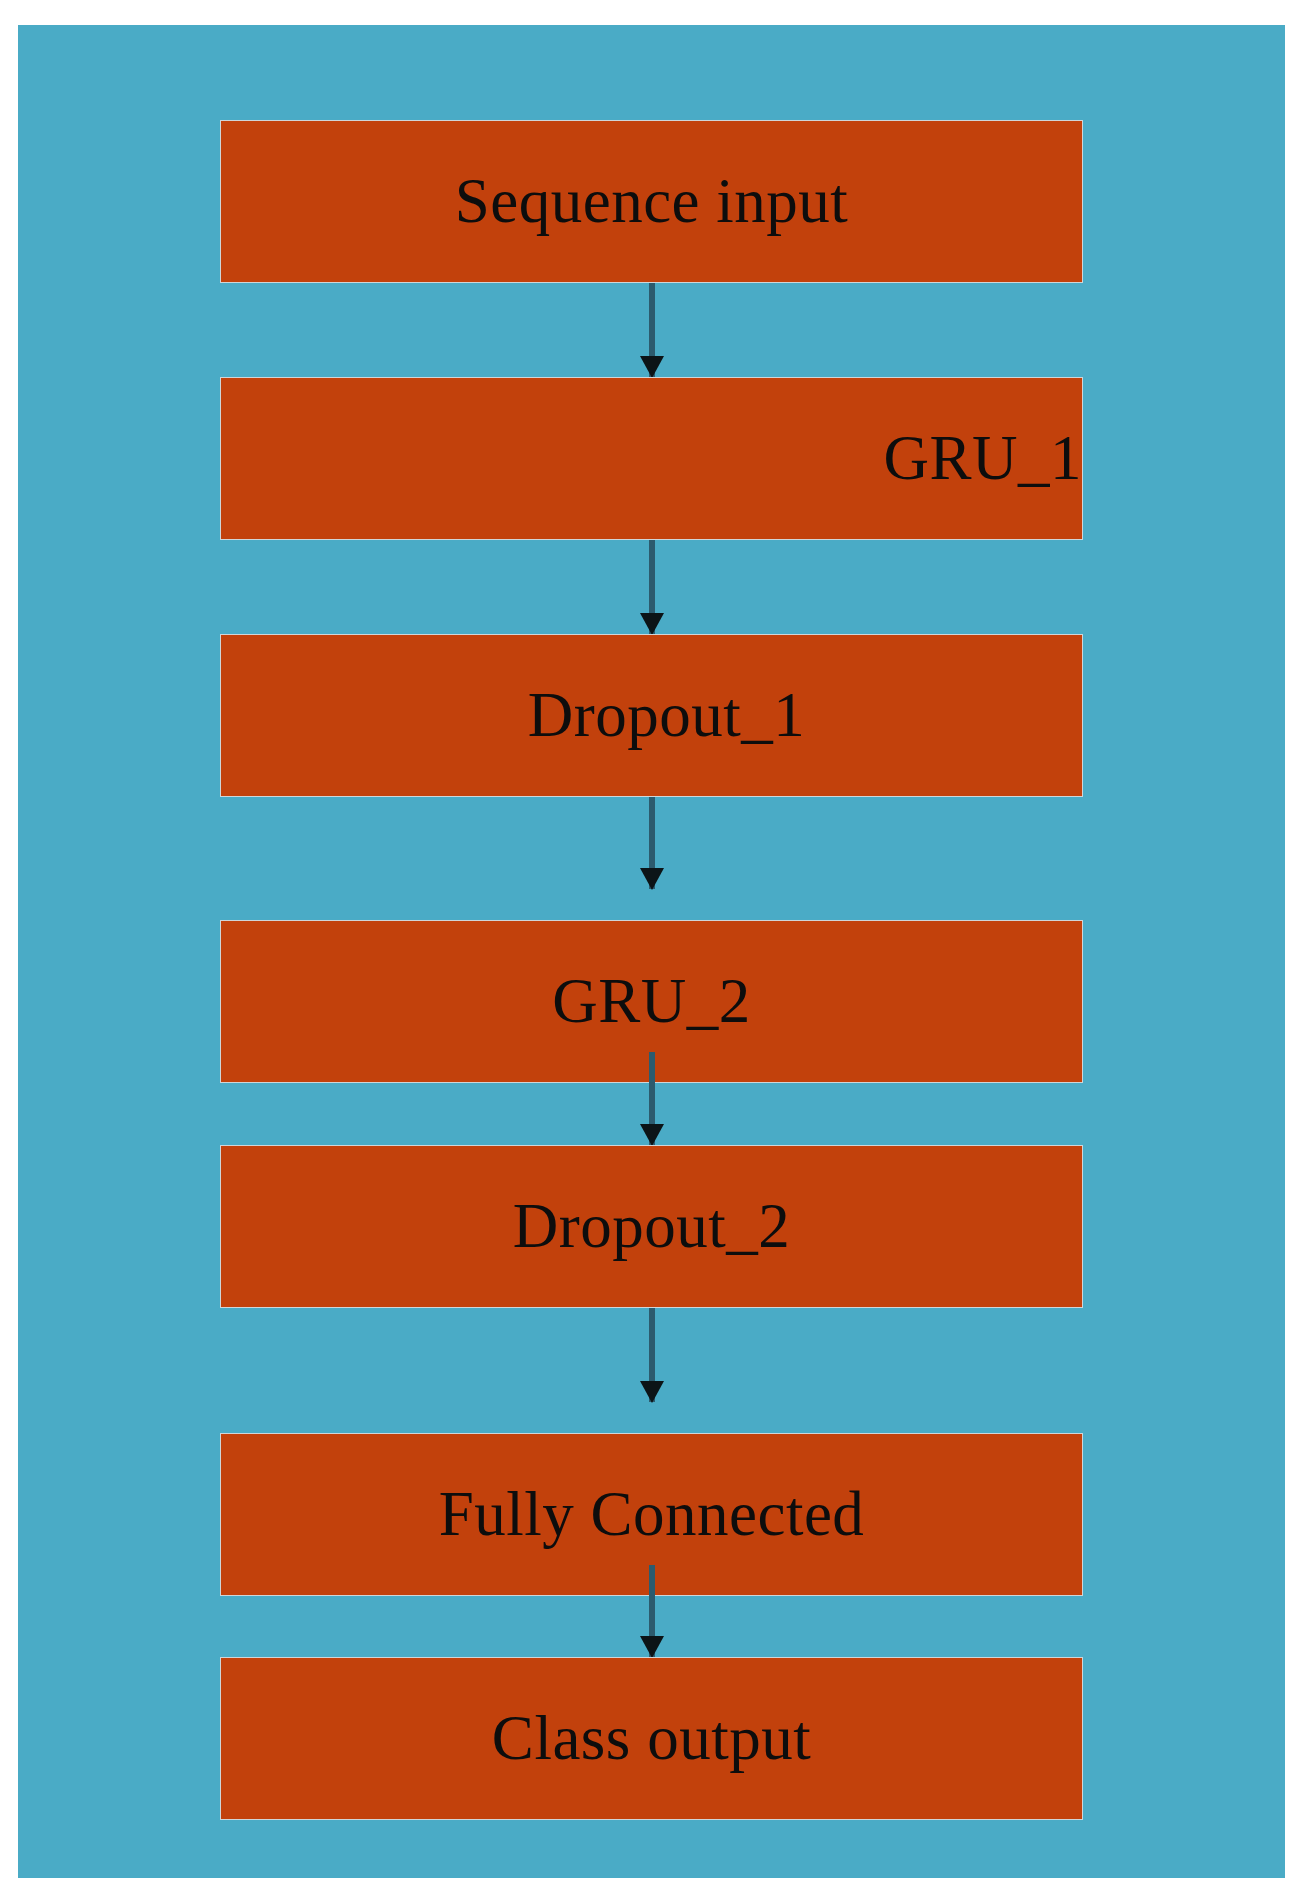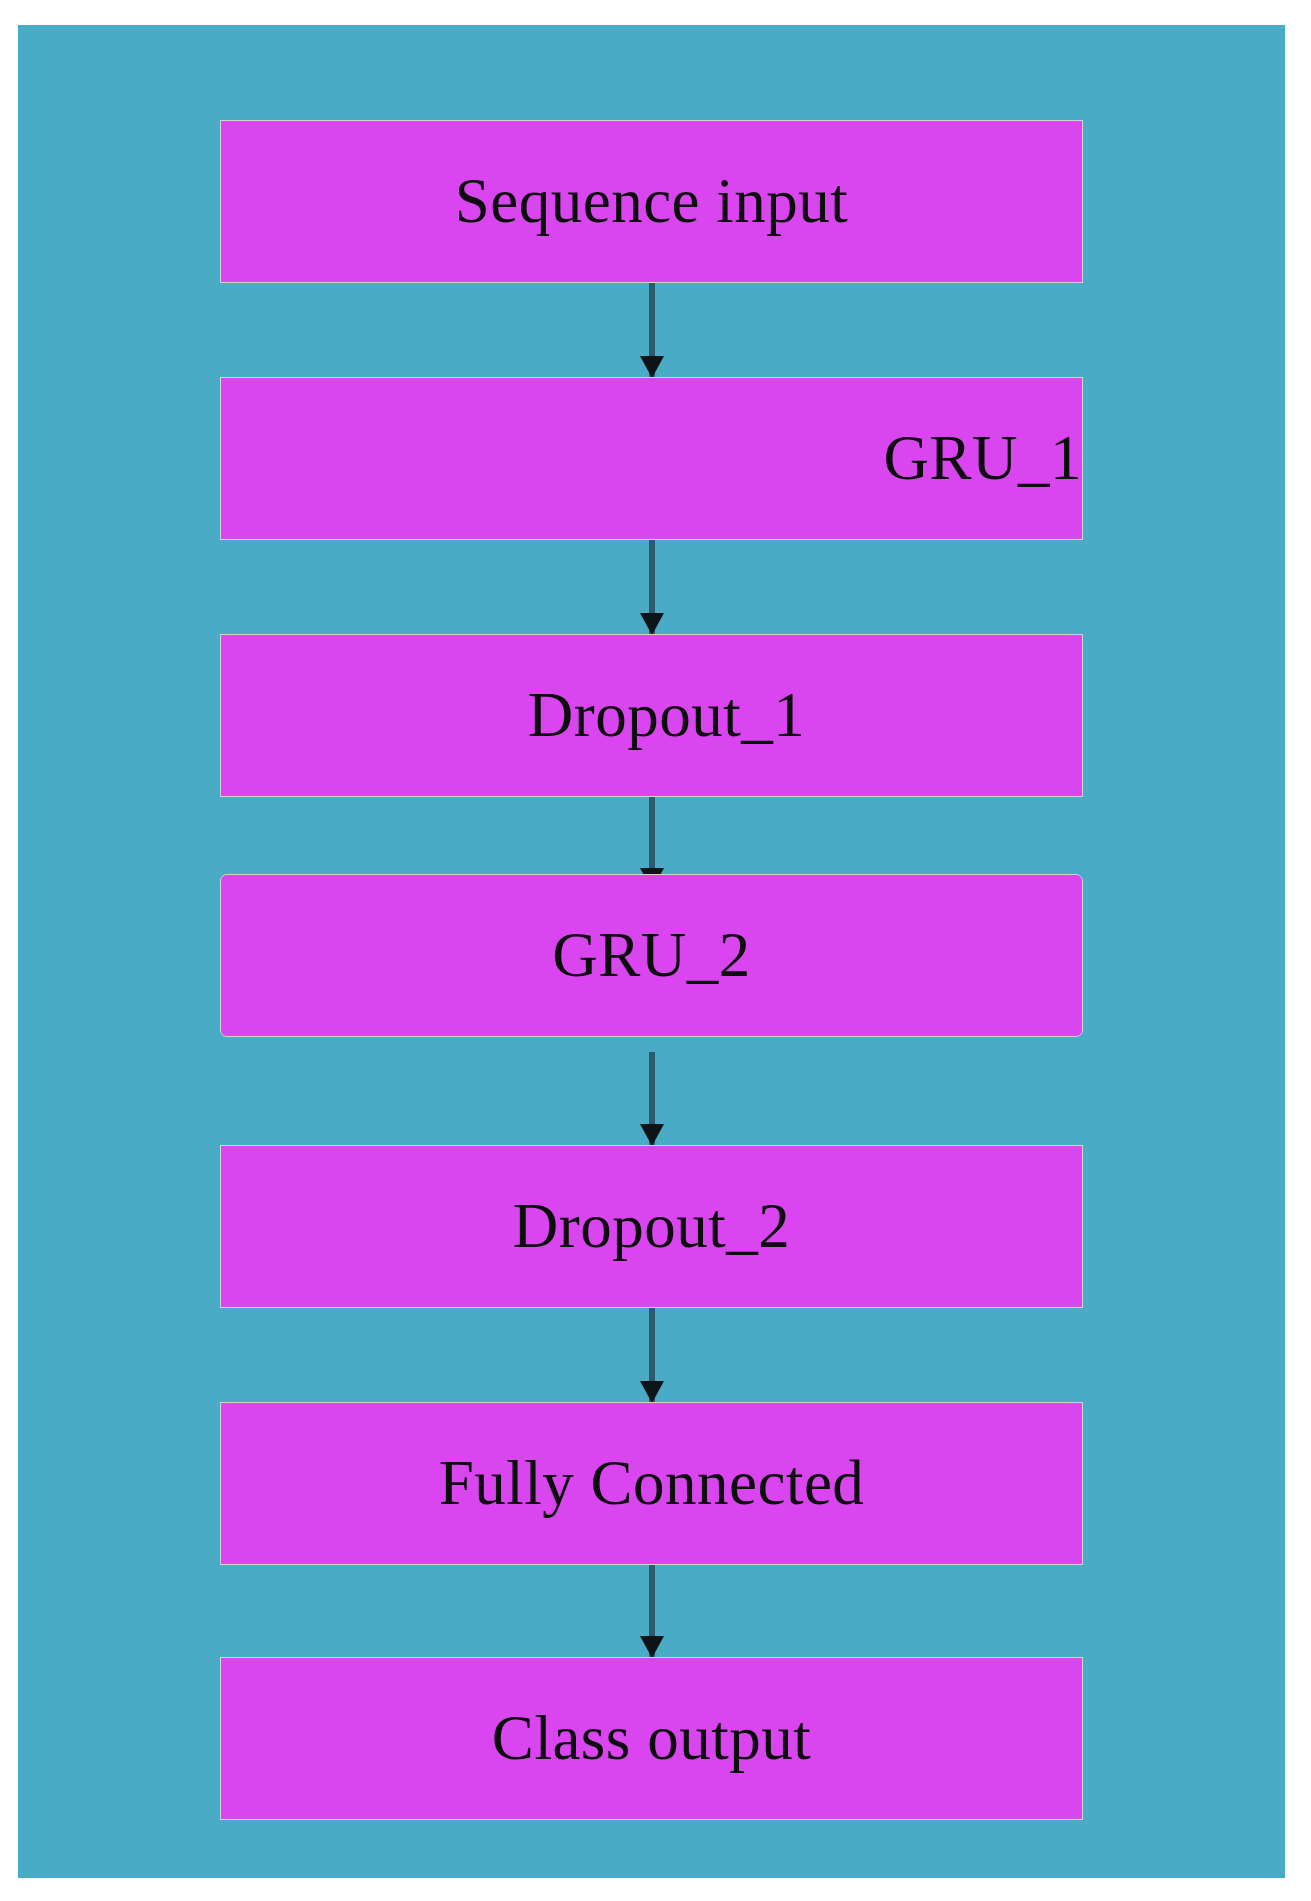--- a/index.html
+++ b/index.html
@@ -33,42 +33,42 @@
     left: 202px;   
     top: 95px;     
     width: 863px;  
     height: 1697px;
   }
   .node {
     position: absolute;
     left: 0;
     width: 863px;
     height: 163px;
-    background: #d946ef;
+    background: #c2410c;
     border: 1px solid #cfd6d9;
     box-sizing: border-box;
     display: flex;
     align-items: center;
     justify-content: center;
   }
   .node-label {
     font-family: "Liberation Serif", "DejaVu Serif", serif;
     font-size: 63px;
     line-height: 1;
     color: #0d0d0d;
     letter-spacing: 0.5px;
     white-space: nowrap;
     -webkit-font-smoothing: antialiased;
   }
   .node.n0 { top: 0px; }
   .node.n1 { top: 257px; justify-content: flex-end; }
   .node.n2 { top: 514px; padding-left: 30px; }
-  .node.n3 { top: 754px; border-radius: 7px; }
+  .node.n3 { top: 800px; }
   .node.n4 { top: 1025px; }
-  .node.n5 { top: 1282px; }
+  .node.n5 { top: 1313px; }
   .node.n6 { top: 1537px; align-items: center; }
 
   .edge {
     position: absolute;
     left: 429px;   
     width: 6px;
   }
   .edge .stem {
     position: absolute;
     left: 0;

